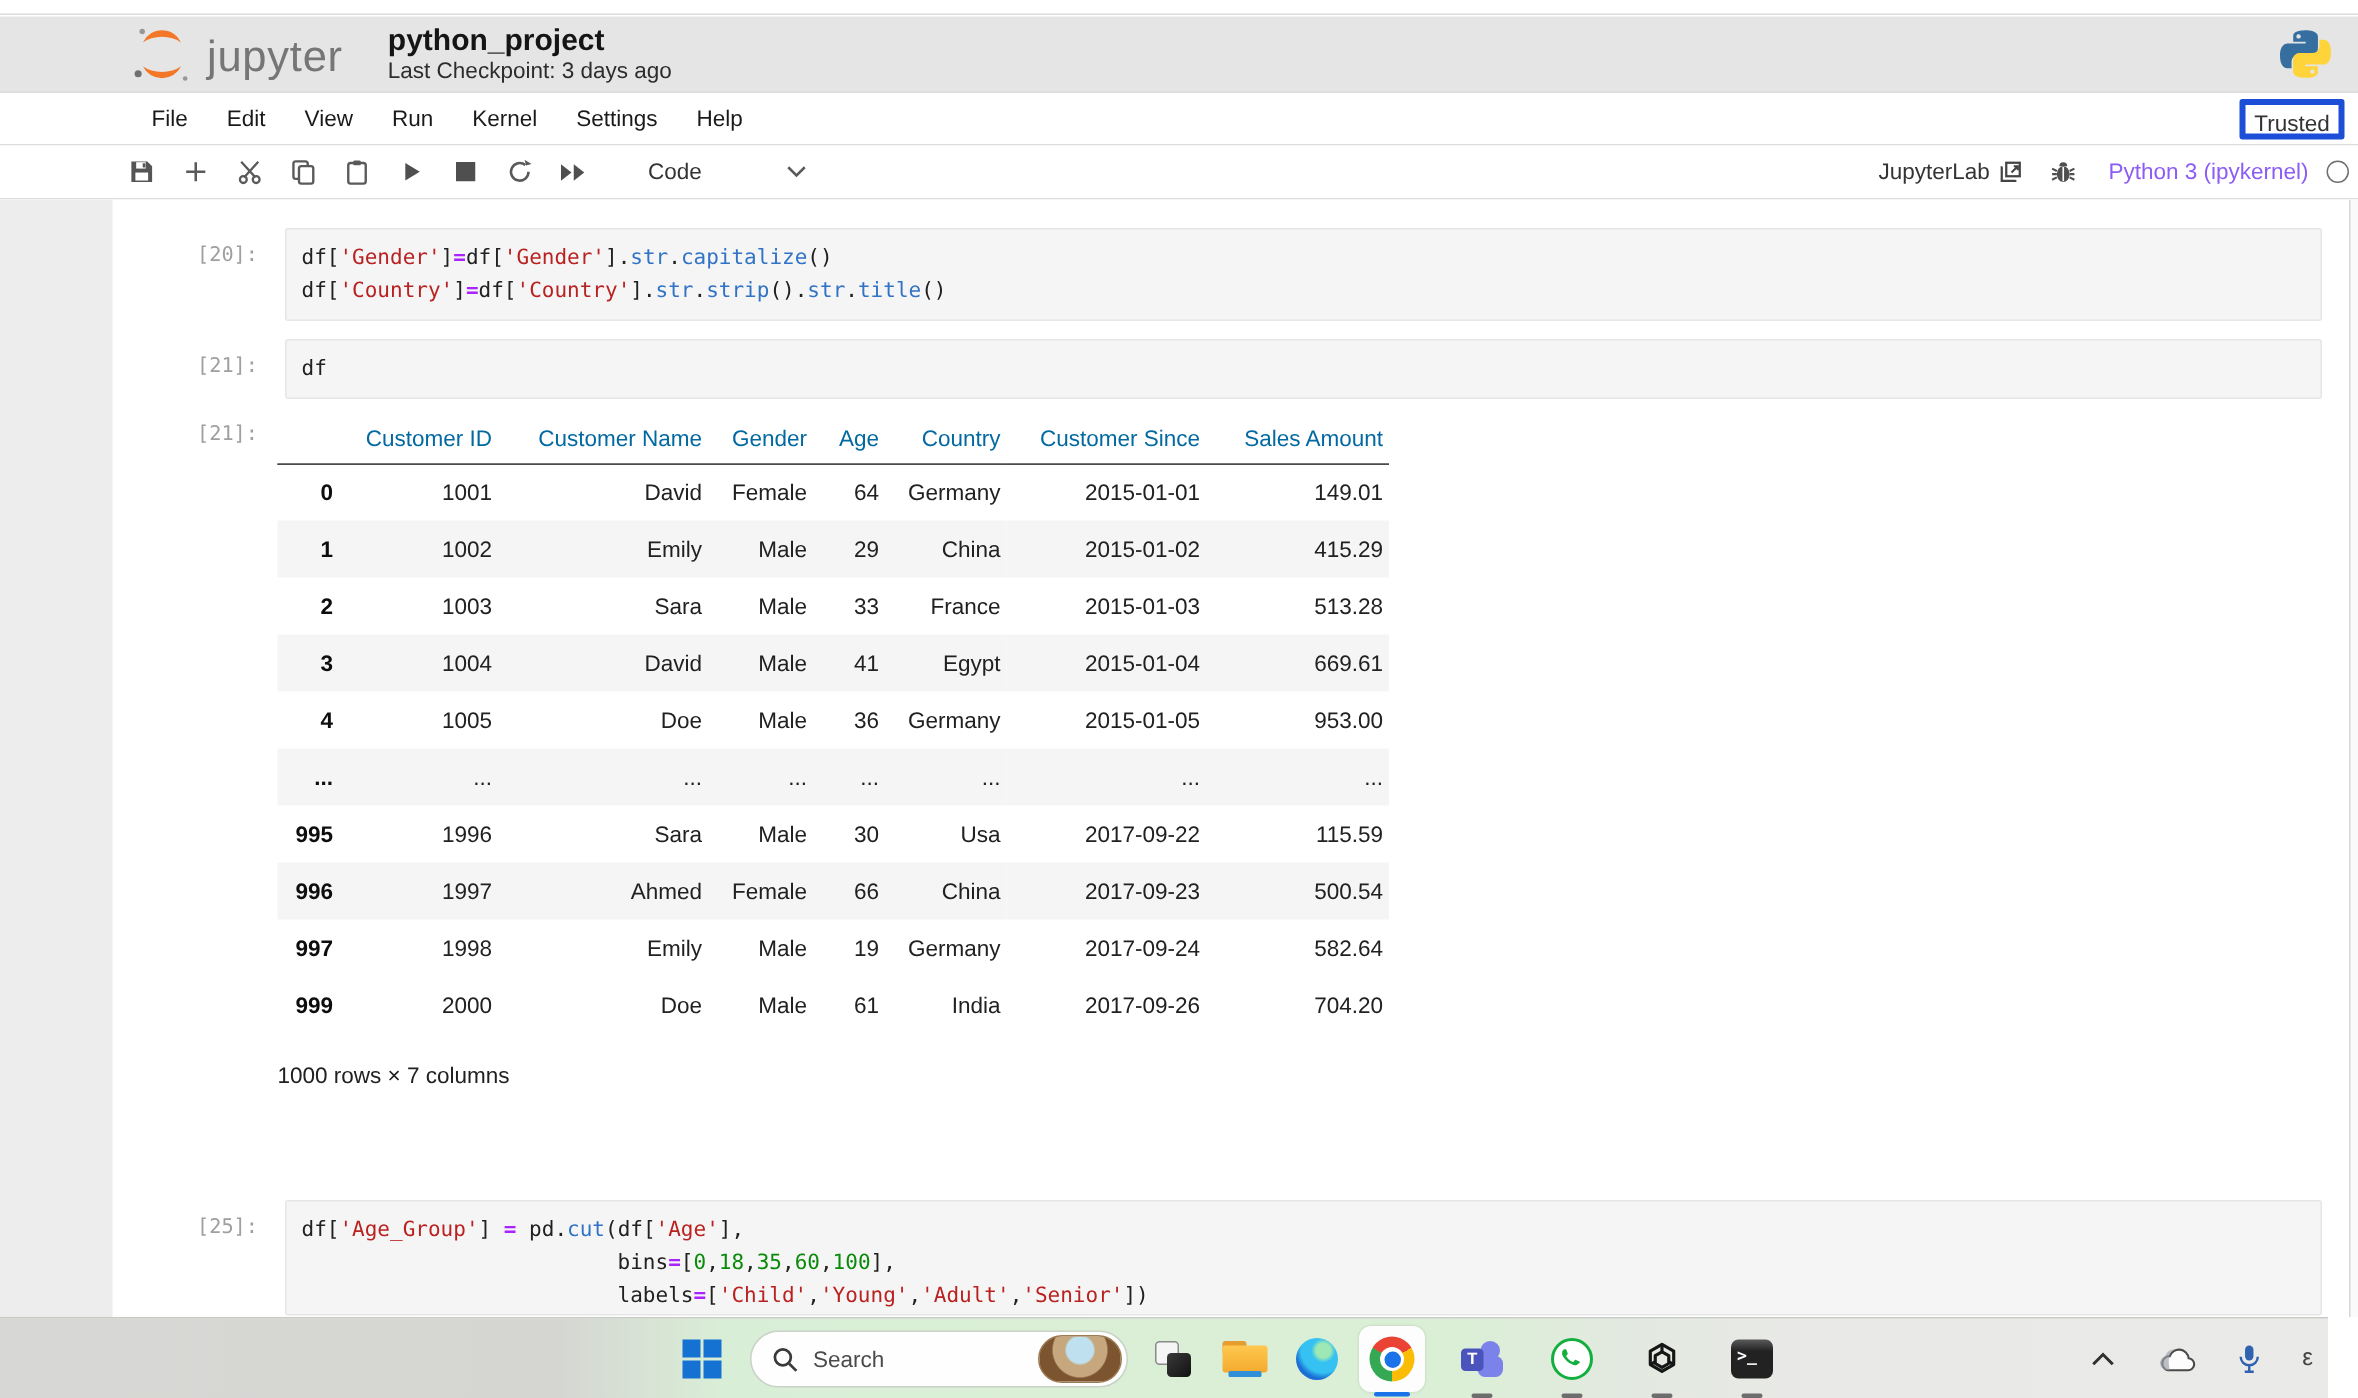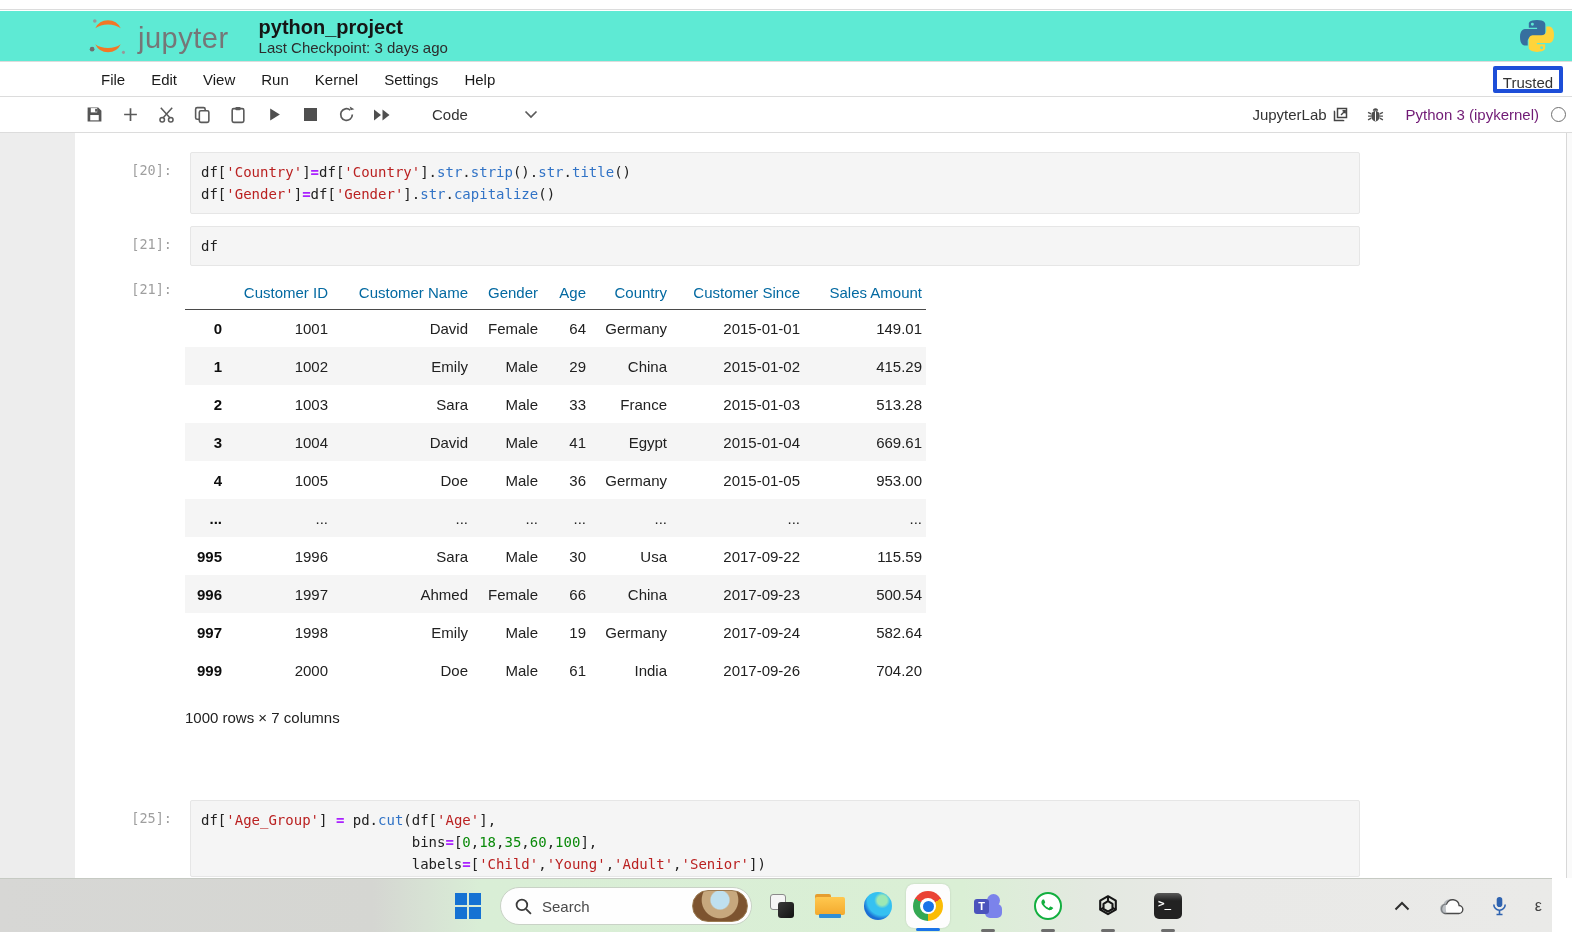--- a/index.html
+++ b/index.html
@@ -2,21 +2,21 @@
 <html><head>
 <meta charset="utf-8">
 <style>
   * { margin:0; padding:0; box-sizing:border-box; }
   html,body { width:1572px; height:932px; overflow:hidden; background:#fff;
     font-family:"Liberation Sans", sans-serif; }
   .app { position:relative; width:1572px; height:932px; background:#fff; }
 
   
   .topstrip { position:absolute; top:0; left:0; right:0; height:10px; background:#fff; border-bottom:1px solid #dcdcdc; }
-  .hdr { position:absolute; top:11px; left:0; right:0; height:51px; background:#5eead4; border-bottom:1px solid #dcdcdc; display:flex; align-items:center; }
+  .hdr { position:absolute; top:11px; left:0; right:0; height:51px; background:#e5e5e5; border-bottom:1px solid #dcdcdc; display:flex; align-items:center; }
   .brand { display:flex; align-items:center; margin-left:86px; }
   .brand-text { font-size:29px; color:#767677; letter-spacing:0.5px; margin-left:8px; margin-top:4px; }
   .title-wrap { display:flex; align-items:baseline; margin-left:20px;flex-direction:column; }
   .nb-title { font-size:20px; font-weight:600; color:#151515; }
   .nb-checkpoint { font-size:15px; color:#2d2d2d; margin-left:10px; }
   .pylogo { position:absolute; right:18px; top:8px; width:34px; height:34px; }
 
   .menubar { position:absolute; top:62px; left:0; right:0; height:35px; background:#fff; border-bottom:1px solid #dcdcdc; display:flex; align-items:center; }
   .menu-items { display:flex; margin-left:88px;text-align:right; }
   .menu-item { font-size:15px; color:#1a1a1a; padding:6px 13px; cursor:pointer; }
@@ -26,29 +26,29 @@
   .tb-left { display:flex; align-items:center; margin-left:84px; }
   .tb-btn { width:20px; height:20px; margin-right:16px; display:flex; align-items:center; justify-content:center; color:#5a5a5a; }
   .tb-btn svg { display:block; }
   .celltype { display:flex; align-items:center; margin-left:24px; }
   .celltype-label { font-size:15px; color:#333; }
   .celltype-chev { margin-left:56px; color:#5a5a5a; }
   .tb-right { position:absolute; right:6px; display:flex; align-items:center; }
   .jlab { display:flex; align-items:center; font-size:15px; color:#333; margin-right:18px; }
   .jlab svg { margin-left:6px; }
   .bug { margin-right:20px; }
-  .kernel-name { font-size:15px; color:#701a75; margin-right:12px; }
+  .kernel-name { font-size:15px; color:#8b5cf6; margin-right:12px; }
   .kstatus { width:15px; height:15px; border:1.6px solid #6f6f6f; border-radius:50%; background:#fff; }
 
   
   .nbarea { position:absolute; top:133px; left:0; height:745px; width:1572px; background:#fff; overflow:hidden; }
   .gutter { position:absolute; left:0; top:0; bottom:0; width:75px; background:#ededed; }
   .scrolltrack { position:absolute; right:0; top:0; bottom:0; width:6px; background:#fafafa; border-left:1px solid #d8d8d8; }
 
-  .cellrow { position:absolute; left:0; display:flex; width:1360px; }
+  .cellrow { position:absolute; left:0; display:flex; width:1548px; }
   .prompt { width:172px; flex:none; text-align:right; font-family:"DejaVu Sans Mono", monospace; font-size:13.5px; color:#9f9f9f; padding-top:10px; }
   .codebox { flex:1; margin-left:18px; background:#f5f5f5; border:1px solid #e6e6e6; border-radius:2px; padding:8px 0 8px 10px;
     font-family:"DejaVu Sans Mono", monospace; font-size:14px; color:#212121; }
   .cl { white-space:pre; line-height:22px; }
   .tk-s { color:#ba2121; }
   .tk-o { color:#aa22ff; font-weight:bold; }
   .tk-m { color:#3173c6; }
   .tk-n { color:#0a8a0a; }
 
   .out-prompt { padding-top:5px; }
@@ -236,22 +236,22 @@
     </div>
   </div>
 
   <div class="nbarea">
     <div class="gutter"></div>
     <div class="scrolltrack"></div>
 
     <div class="cellrow" style="top:19px">
       <div class="prompt">[20]:</div>
       <div class="codebox">
+          <div class="cl"><span>df[</span><span class="tk-s">'Gender'</span><span>]</span><span class="tk-o">=</span><span>df[</span><span class="tk-s">'Gender'</span><span>].</span><span class="tk-m">str</span><span>.</span><span class="tk-m">capitalize</span><span>()</span></div>
           <div class="cl"><span>df[</span><span class="tk-s">'Country'</span><span>]</span><span class="tk-o">=</span><span>df[</span><span class="tk-s">'Country'</span><span>].</span><span class="tk-m">str</span><span>.</span><span class="tk-m">strip</span><span>().</span><span class="tk-m">str</span><span>.</span><span class="tk-m">title</span><span>()</span></div>
-          <div class="cl"><span>df[</span><span class="tk-s">'Gender'</span><span>]</span><span class="tk-o">=</span><span>df[</span><span class="tk-s">'Gender'</span><span>].</span><span class="tk-m">str</span><span>.</span><span class="tk-m">capitalize</span><span>()</span></div>
         </div>
     </div>
 
     <div class="cellrow" style="top:93px">
       <div class="prompt">[21]:</div>
       <div class="codebox">
           <div class="cl"><span>df</span></div>
         </div>
     </div>
 

